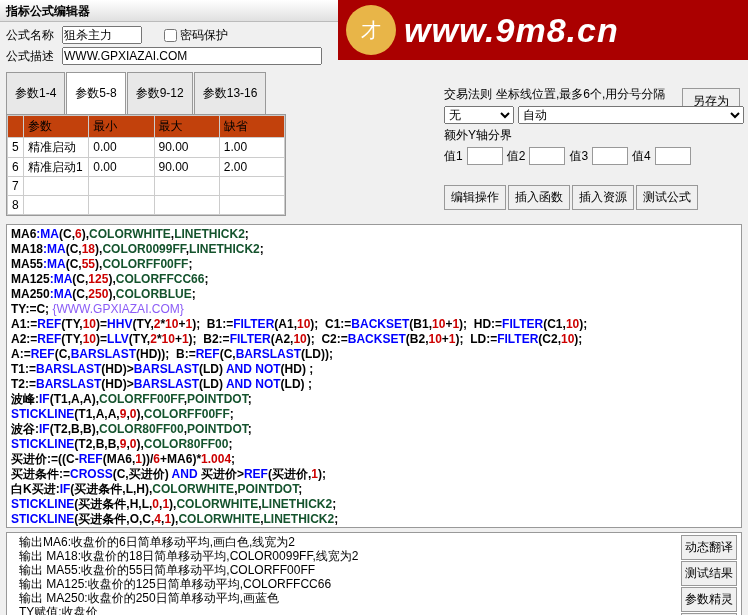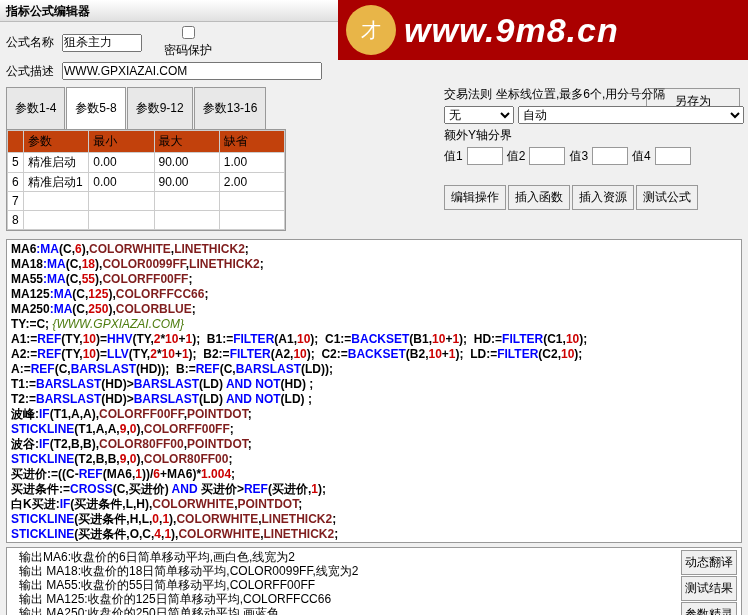--- a/index.html
+++ b/index.html
@@ -4,44 +4,44 @@
 <style>
 * { margin: 0; padding: 0; box-sizing: border-box; font-family: "SimSun", "宋体", sans-serif; font-size: 12px; }
 body { background: #f0f0f0; width: 748px; height: 615px; overflow: hidden; position: relative; }
 .titlebar { background: linear-gradient(#fff, #e0e0e0); height: 22px; padding: 3px 6px; border-bottom: 1px solid #bbb; font-weight: bold; }
 .watermark { position: absolute; top: 0; right: 0; width: 410px; height: 60px; background: #a00; color: #fff; display: flex; align-items: center; z-index: 10; }
 .watermark .logo { width: 50px; height: 50px; background: #e8b548; border-radius: 50%; margin: 0 8px; display: flex; align-items: center; justify-content: center; font-size: 20px; }
 .watermark .url { font-size: 34px; font-weight: bold; font-style: italic; letter-spacing: 1px; }
 .form-area { padding: 4px 6px; background: #f0f0f0; }
 .row { display: flex; align-items: center; margin-bottom: 3px; gap: 6px; }
 .label { width: 50px; }
-.checkbox-wrap { display: flex; align-items: center; gap: 3px; flex-direction: column; }
+.checkbox-wrap { display: flex; align-items: center; gap: 3px; }
 .tabs { display: flex; border-bottom: 1px solid #999; margin-top: 4px; }
 .tab { padding: 12px 8px; border: 1px solid #999; border-bottom: none; background: #e8e8e8; cursor: pointer; margin-right: 1px; }
 .tab.active { background: #fff; }
 .param-table { background: #fff; border: 1px solid #999; border-top: none; }
 .param-table table { width: 100%; border-collapse: collapse; }
 .param-table th, .param-table td { border: 1px solid #ccc; padding: 2px 4px; text-align: left; }
 .param-table th { background: #c2410c; font-weight: normal; }
 .param-table input { border: none; width: 100%; }
 .right-panel { position: absolute; right: 4px; top: 62px; width: 300px; }
 .rp-row { display: flex; align-items: flex-end; gap: 4px; margin-bottom: 3px; font-size: 12px; }
 .rp-row select { flex: 0 0 70px; font-size: 12px; }
 .btn-row { display: flex; gap: 2px; margin-top: 20px; }
 .btn { border: 1px solid #999; background: #f0f0f0; padding: 3px 6px; cursor: pointer; font-size: 12px; }
-.save-btn { position: absolute; right: 8px; top: 88px; padding: 4px 28px; border: 1px solid #999; background: #f0f0f0; cursor: pointer; }
+.save-btn { position: absolute; right: 8px; top: 88px; padding: 4px 10px; border: 1px solid #999; background: #f0f0f0; cursor: pointer; }
 .code-area { margin: 4px 6px; border: 1px solid #999; background: #fff; height: 304px; overflow: auto; padding: 2px 4px; font-family: "Courier New", monospace; font-size: 12px; line-height: 15px; white-space: pre; }
 .output-area { margin: 0 6px 4px 6px; border: 1px solid #999; background: #fff; height: 94px; overflow: auto; padding: 2px 4px; font-size: 12px; line-height: 14px; display: flex; }
 .output-text { flex: 1; white-space: pre-line; margin-left: 8px; }
 .side-btns { width: 56px; display: flex; flex-direction: column; gap: 1px; }
 .side-btns .btn { padding: 3px 2px; text-align: center; }
 .kw-blue { color: #0000ff; font-weight: bold; }
 .kw-red { color: #cc0000; font-weight: bold; }
-.kw-green { color: #7f1d1d; font-weight: bold; }
-.kw-gray { color: #4d7c0f; font-style: italic; }
+.kw-green { color: #14532d; font-weight: bold; }
+.kw-gray { color: #8b5cf6; }
 .kw-black { color: #000; font-weight: bold; }
 .val-row { display: flex; gap: 4px; align-items: center; }
 .val-row input { width: 36px; border: 1px solid #999; padding: 1px; }
 </style>
 </head>
 <body>
 
 <div class="titlebar">指标公式编辑器</div>
 
 <div class="watermark">

